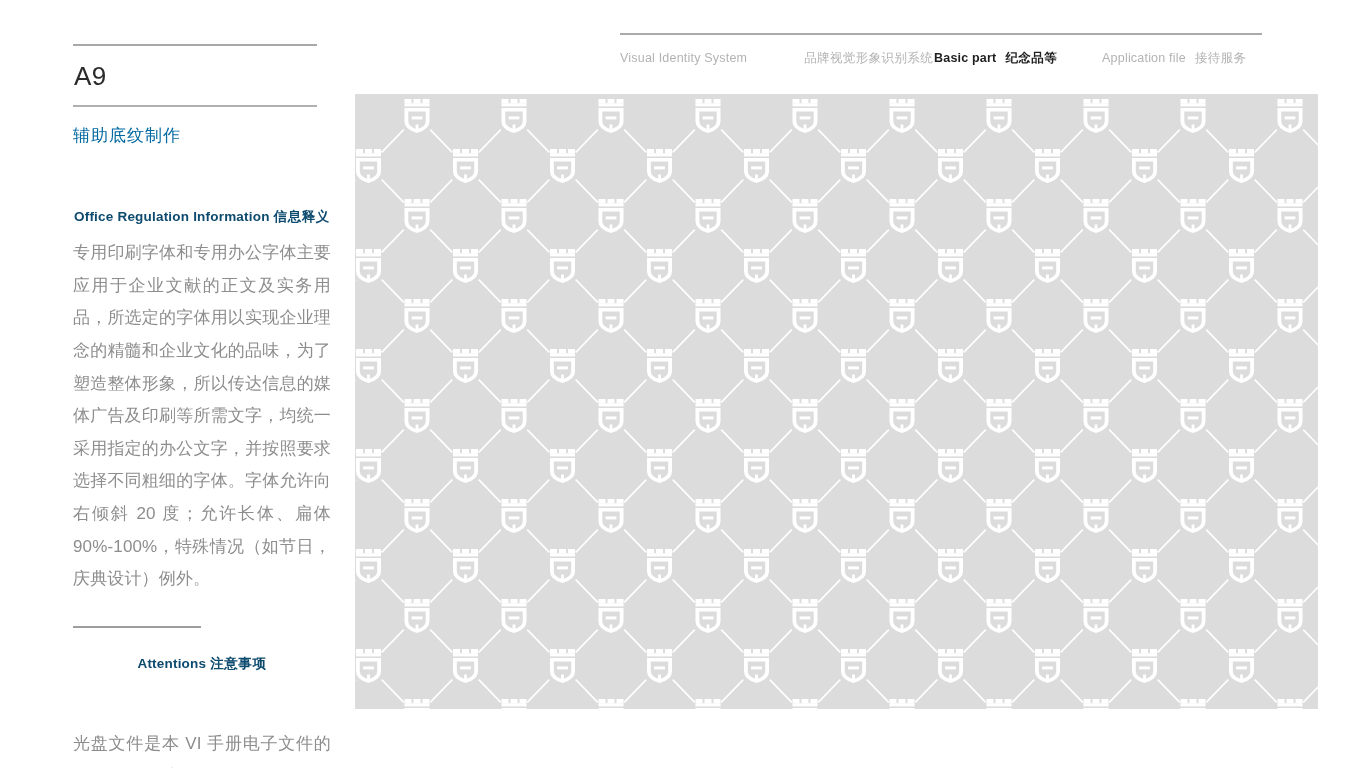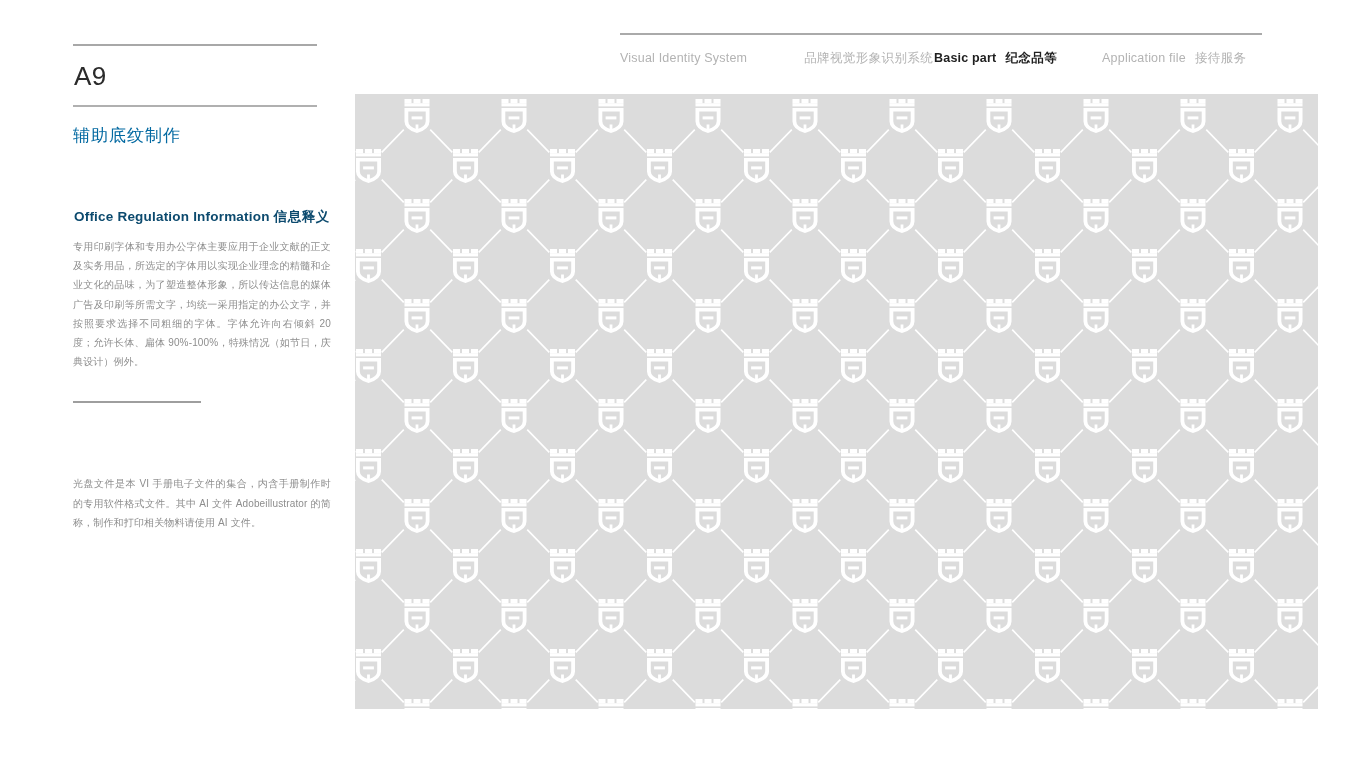--- a/index.html
+++ b/index.html
@@ -115,21 +115,21 @@
     font-weight: 700;
     letter-spacing: 0.2px;
     margin-bottom: 11px;
     text-align: center;
   }
   .block-title .cn {
     font-weight: 700;
     letter-spacing: 0.6px;
   }
   .block-body {
-    font-size: 10px;
+    font-size: 17px;
     line-height: 1.92;
     color: #8d8d8d;
     letter-spacing: 0.15px;
     text-align: justify;
   }
   .block-body p { margin: 0; }
 
   .divider-short {
     height: 2px;
     background: #9e9e9e;
@@ -202,20 +202,24 @@
         <span class="cn">信息释义</span>
       </div>
       <div class="block-body">
         <p>专用印刷字体和专用办公字体主要应用于企业文献的正文及实务用品，所选定的字体用以实现企业理念的精髓和企业文化的品味，为了塑造整体形象，所以传达信息的媒体广告及印刷等所需文字，均统一采用指定的办公文字，并按照要求选择不同粗细的字体。字体允许向右倾斜 20 度；允许长体、扁体 90%-100%，特殊情况（如节日，庆典设计）例外。</p>
       </div>
     </div>
 
     <div class="divider-short"></div>
 
     <div class="block">
+      <div class="block-title">
+        <span>Attentions</span>
+        <span class="cn">注意事项</span>
+      </div>
     </div>
 
     <div class="gap-lg"></div>
 
     <div class="block">
       <div class="block-body">
         <p>光盘文件是本 VI 手册电子文件的集合，内含手册制作时的专用软件格式文件。其中 AI 文件 Adobeillustrator 的简称，制作和打印相关物料请使用 AI 文件。</p>
       </div>
     </div>
 

